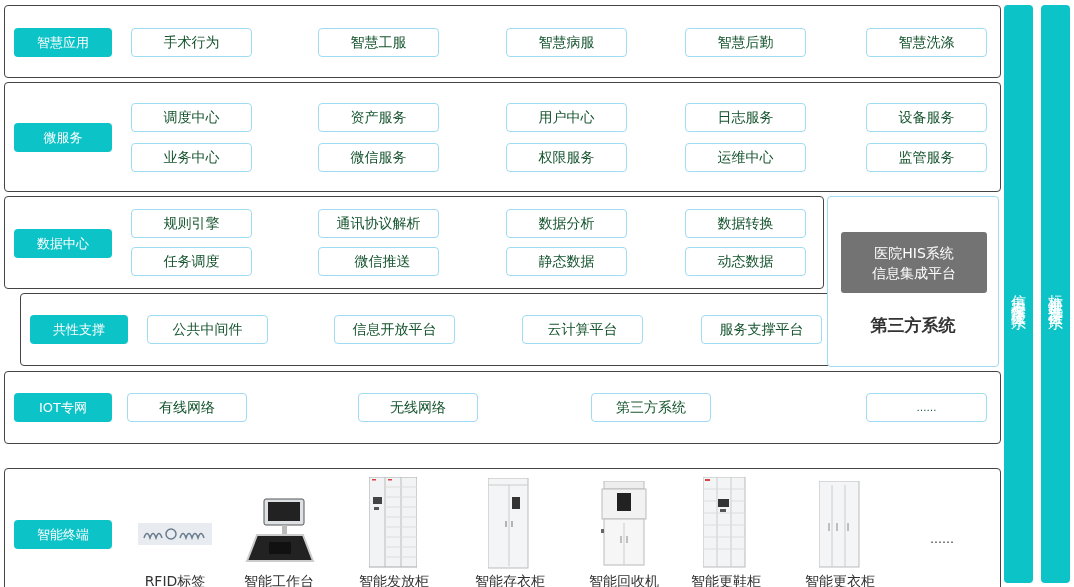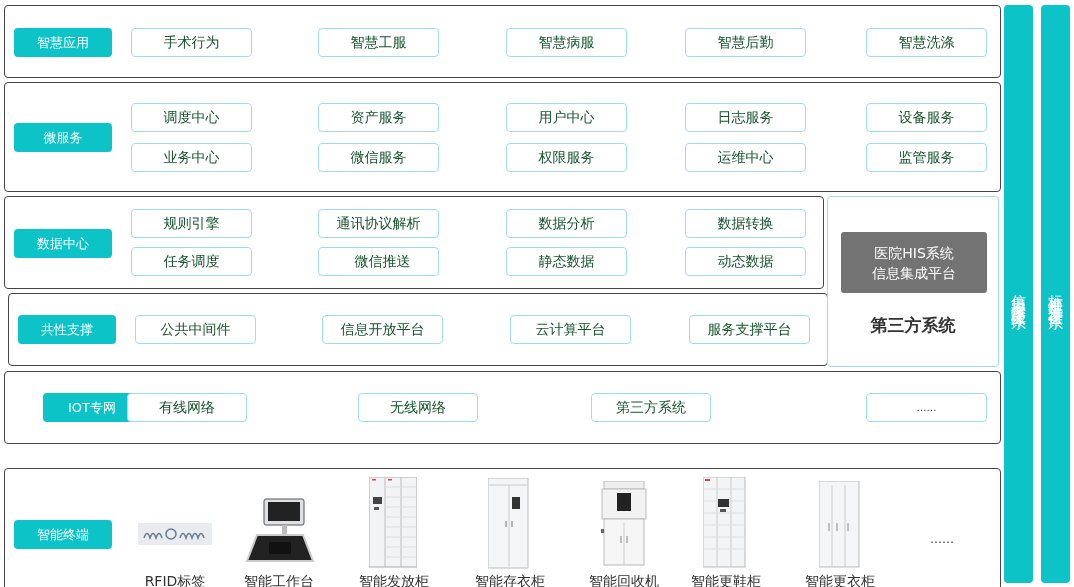--- a/index.html
+++ b/index.html
@@ -74,38 +74,38 @@
   <div class="box" style="left:126px;top:12px;">规则引擎</div>
   <div class="box" style="left:313px;top:12px;">通讯协议解析</div>
   <div class="box" style="left:501px;top:12px;">数据分析</div>
   <div class="box" style="left:680px;top:12px;">数据转换</div>
   <div class="box" style="left:126px;top:50px;">任务调度</div>
   <div class="box" style="left:313px;top:50px;padding-left:8px;">微信推送</div>
   <div class="box" style="left:501px;top:50px;">静态数据</div>
   <div class="box" style="left:680px;top:50px;">动态数据</div>
 </div>
 
-<div class="layer" style="left:8px;top:293px;width:820px;height:73px;">
+<div class="layer" style="left:20px;top:293px;width:820px;height:73px;">
   <div class="tag" style="top:21px;">共性支撑</div>
   <div class="box" style="left:126px;top:21px;">公共中间件</div>
   <div class="box" style="left:313px;top:21px;">信息开放平台</div>
   <div class="box" style="left:501px;top:21px;">云计算平台</div>
   <div class="box" style="left:680px;top:21px;">服务支撑平台</div>
 </div>
 
 <div class="third">
   <div class="his">
     <span>医院HIS系统</span>
     <span>信息集成平台</span>
   </div>
   <div class="third-title">第三方系统</div>
 </div>
 
 <div class="layer" style="left:4px;top:371px;width:997px;height:73px;">
-  <div class="tag" style="top:21px;margin-left:29px;">IOT专网</div>
+  <div class="tag" style="top:21px;">IOT专网</div>
   <div class="box" style="left:122px;top:21px;width:120px;">有线网络</div>
   <div class="box" style="left:353px;top:21px;width:120px;">无线网络</div>
   <div class="box" style="left:586px;top:21px;width:120px;">第三方系统</div>
   <div class="box" style="left:861px;top:21px;font-size:10px;">……</div>
 </div>
 
 <div class="layer" style="left:4px;top:468px;width:997px;height:171px;padding-left:30px;">
   <div class="tag" style="top:51px;">智能终端</div>
 
   <div class="device" style="left:130px;top:0;width:80px;">

